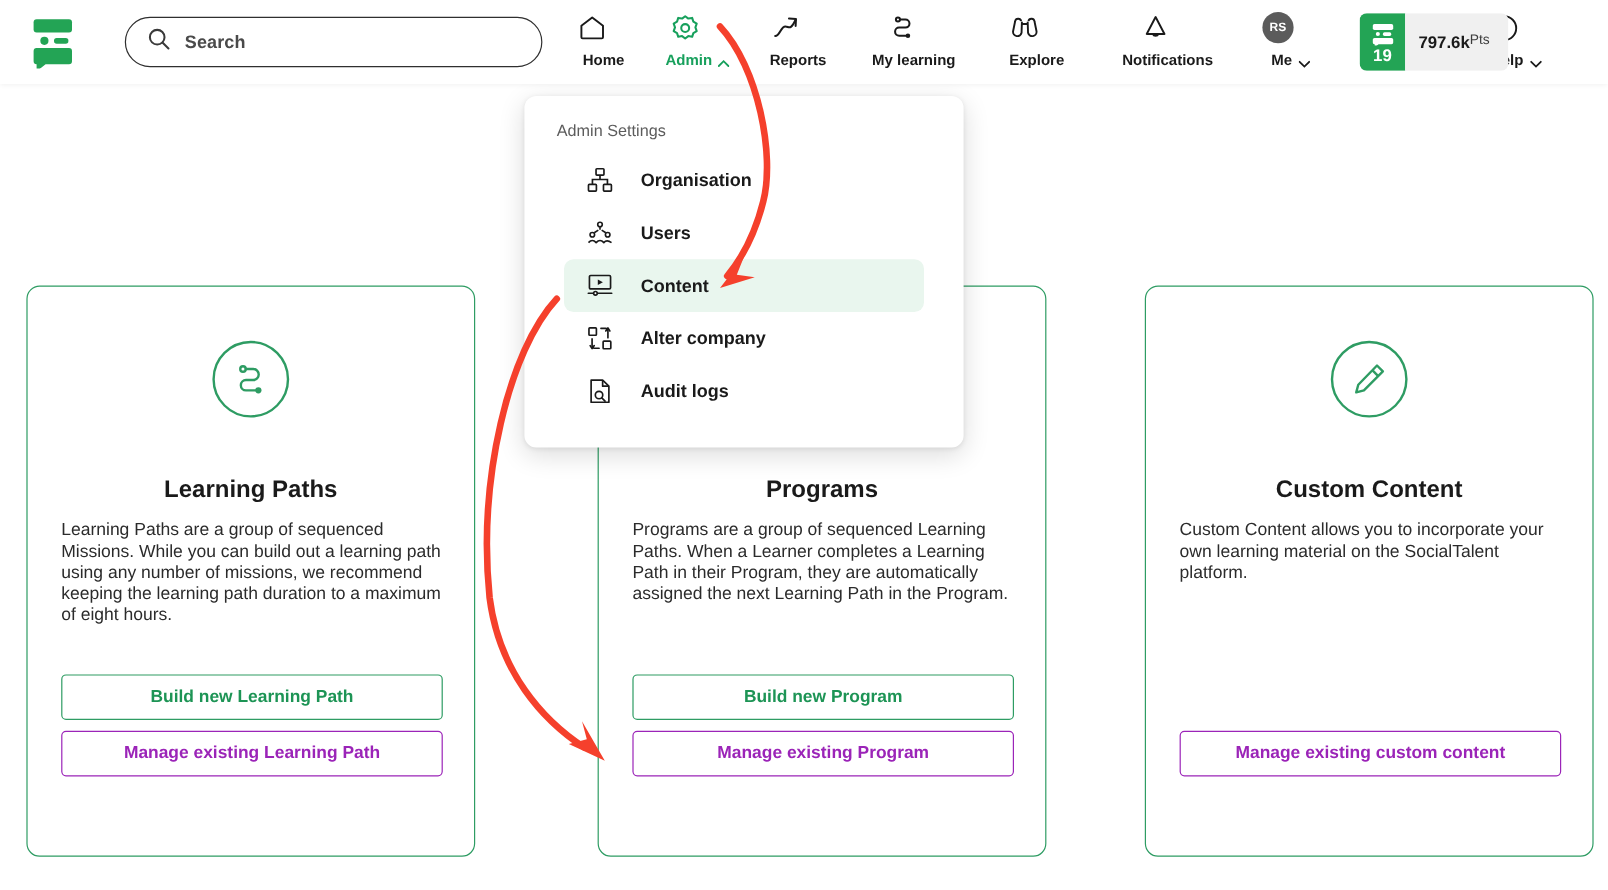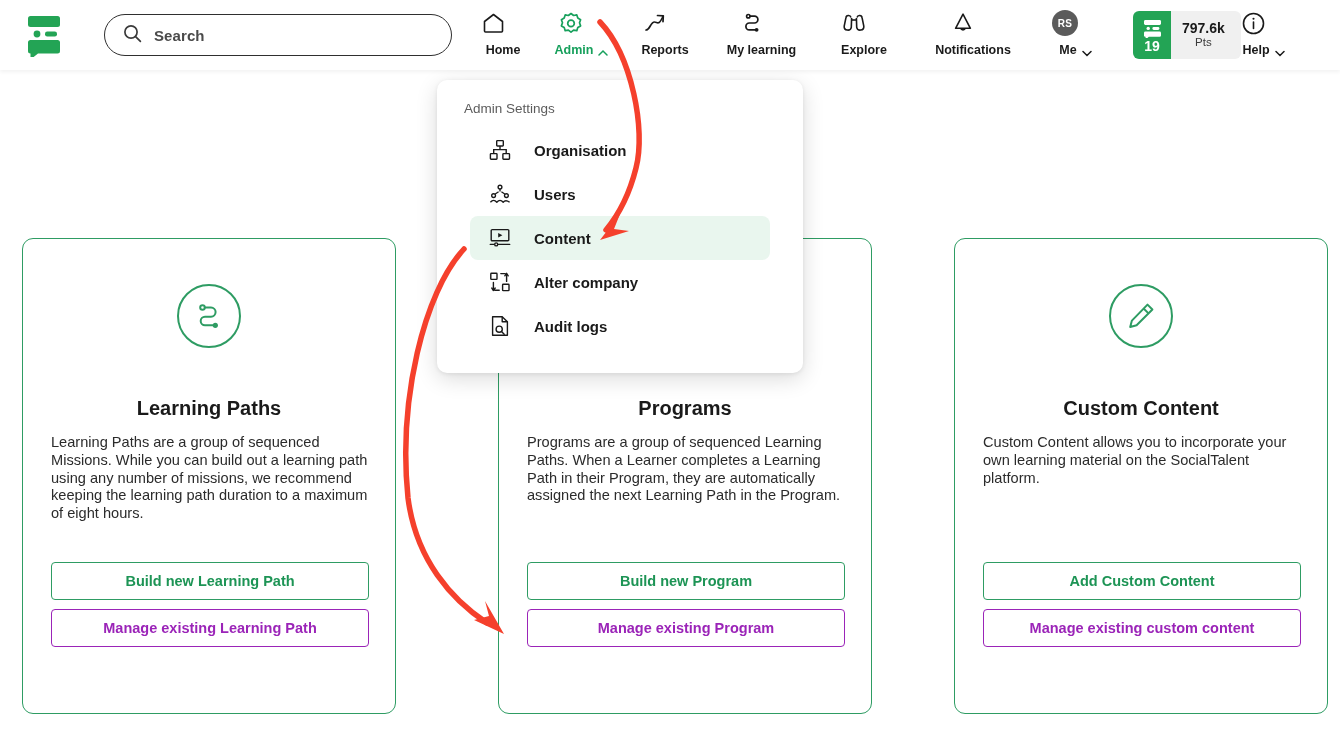--- a/index.html
+++ b/index.html
@@ -57,21 +57,21 @@
   }
   .points-green {
     width: 38px; background: #23a455;
     display: flex; flex-direction: column;
     align-items: center; justify-content: center; gap: 1px;
     padding: 4px 0 3px;
   }
   .points-num { color: #fff; font-size: 14px; font-weight: bold; line-height: 1; }
   .points-right {
     background: #f0f0f0; padding: 6px 16px 6px 11px;
-    display: flex; flex-direction: column; align-items: center; justify-content: center;
+    display: flex; align-items: center; justify-content: center;
   }
   .points-val { font-size: 14px; font-weight: bold; color: #1a1a1a; line-height: 1.15; }
   .points-lbl { font-size: 11.5px; color: #3c3c3c; line-height: 1.2; }
 
   .avatar {
     width: 26px; height: 26px; border-radius: 50%;
     background: #5b5b5b; color: #fff;
     font-size: 10px; font-weight: bold;
     display: flex; align-items: center; justify-content: center;
     letter-spacing: .2px;
@@ -331,21 +331,20 @@
         <span class="circ">
           <svg width="32" height="32" viewBox="0 0 32 32" fill="none" stroke="#2e9c63" stroke-width="2" stroke-linejoin="round">
             <path d="M22.5 4.6 L27.4 9.5 L11.6 25.3 L5.2 27.0 L6.9 20.6 Z"></path>
             <line x1="18.6" y1="8.5" x2="23.5" y2="13.4"></line>
           </svg>
         </span>
       </div>
       <div class="card-title">Custom Content</div>
       <div class="card-body">Custom Content allows you to incorporate your own learning material on the SocialTalent platform.</div>
       <div class="card-btns">
-        <div class="btn green">Add Custom Content</div>
         <div class="btn purple">Manage existing custom content</div>
       </div>
     </div>
   </div>
 
   <div class="dropdown">
     <div class="dd-title">Admin Settings</div>
 
     <div class="dd-item">
       <span class="dd-ic">

